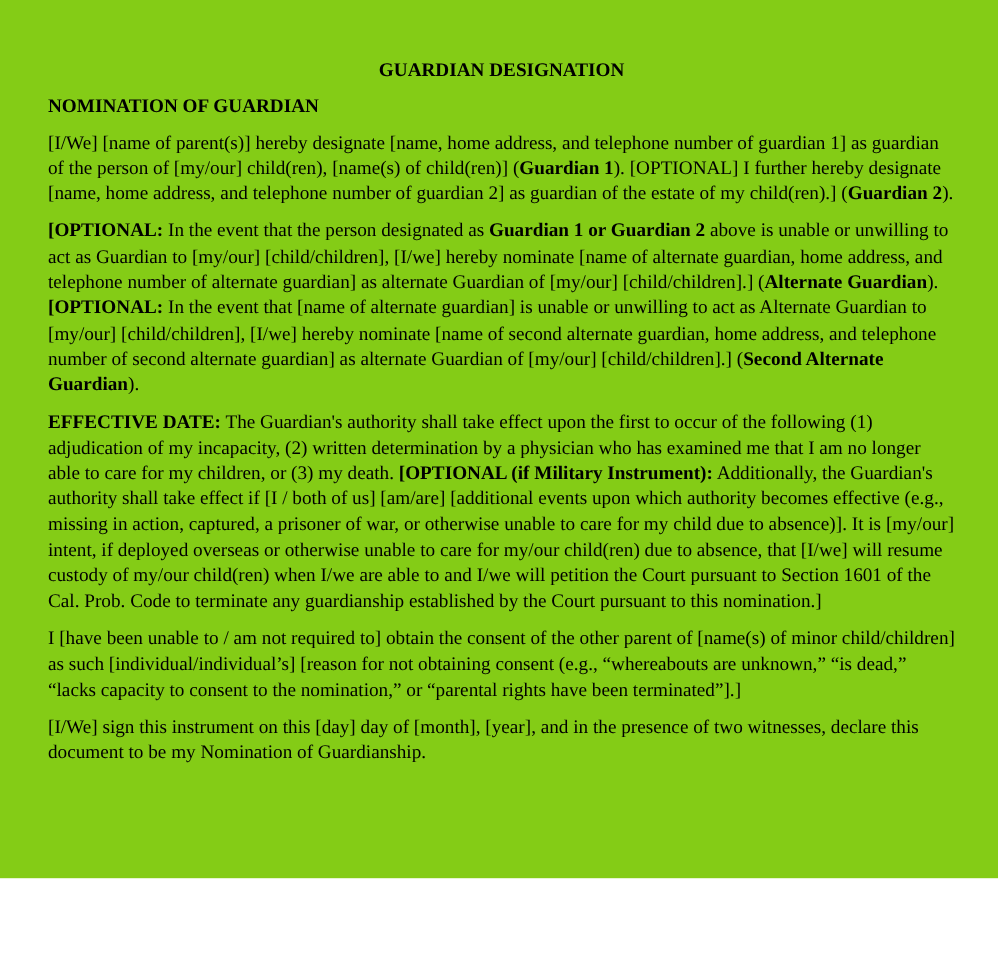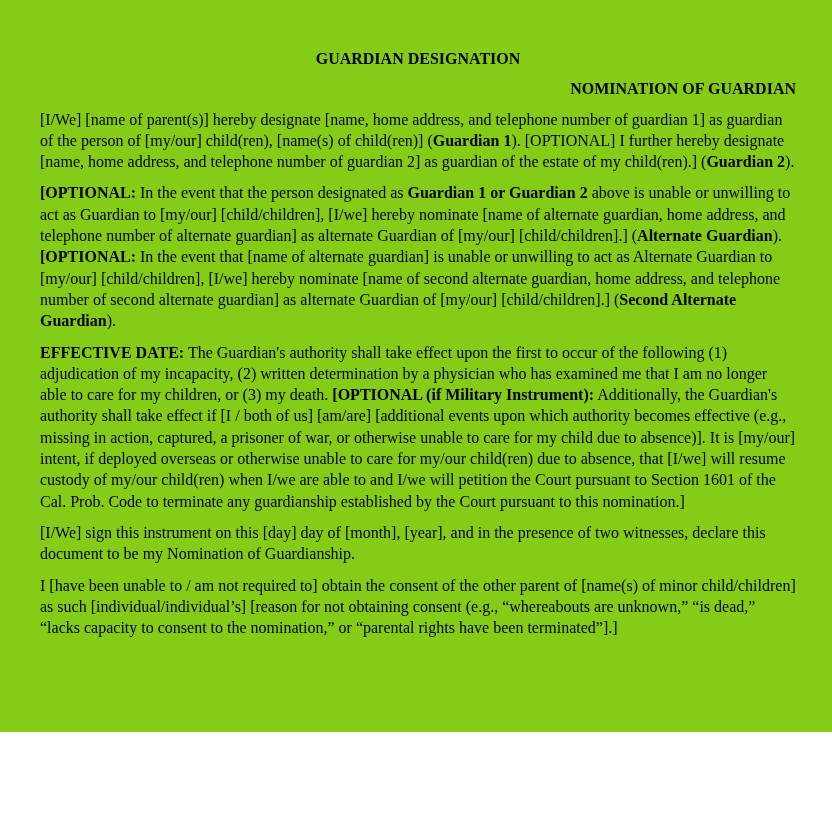--- a/index.html
+++ b/index.html
@@ -24,37 +24,37 @@
   }
   .doc-title {
     font-size: 16px;
     font-weight: bold;
     text-align: center;
     margin: 0 0 9px 0;
   }
   .section-heading {
     font-size: 16px;
     font-weight: bold;
-    text-align: right;
+    text-align: left;
     margin: 0 0 9px 0;
   }
   p.doc-paragraph {
     margin: 0 0 10px 0;
     text-align: left;
   }
   p.doc-paragraph b {
     font-weight: bold;
   }
 </style>
 </head>
 <body>
 
 <div class="page">
   <div class="content">
     <h1 class="doc-title">GUARDIAN DESIGNATION</h1>
     <h2 class="section-heading">NOMINATION OF GUARDIAN</h2>
     <p class="doc-paragraph"><span>[I/We] [name of parent(s)] hereby designate [name, home address, and telephone number of guardian 1] as guardian of the person of [my/our] child(ren), [name(s) of child(ren)] (</span><b>Guardian 1</b><span>). [OPTIONAL] I further hereby designate [name, home address, and telephone number of guardian 2] as guardian of the estate of my child(ren).] (</span><b>Guardian 2</b><span>).</span></p>
     <p class="doc-paragraph"><b>[OPTIONAL:</b><span> In the event that the person designated as </span><b>Guardian 1 or Guardian 2</b><span> above is unable or unwilling to act as Guardian to [my/our] [child/children], [I/we] hereby nominate [name of alternate guardian, home address, and telephone number of alternate guardian] as alternate Guardian of [my/our] [child/children].] (</span><b>Alternate Guardian</b><span>). </span><b>[OPTIONAL:</b><span> In the event that [name of alternate guardian] is unable or unwilling to act as Alternate Guardian to [my/our] [child/children], [I/we] hereby nominate [name of second alternate guardian, home address, and telephone number of second alternate guardian] as alternate Guardian of [my/our] [child/children].] (</span><b>Second Alternate Guardian</b><span>).</span></p>
     <p class="doc-paragraph"><b>EFFECTIVE DATE:</b><span> The Guardian's authority shall take effect upon the first to occur of the following (1) adjudication of my incapacity, (2) written determination by a physician who has examined me that I am no longer able to care for my children, or (3) my death. </span><b>[OPTIONAL (if Military Instrument):</b><span> Additionally, the Guardian's authority shall take effect if [I / both of us] [am/are] [additional events upon which authority becomes effective (e.g., missing in action, captured, a prisoner of war, or otherwise unable to care for my child due to absence)]. It is [my/our] intent, if deployed overseas or otherwise unable to care for my/our child(ren) due to absence, that [I/we] will resume custody of my/our child(ren) when I/we are able to and I/we will petition the Court pursuant to Section 1601 of the Cal. Prob. Code to terminate any guardianship established by the Court pursuant to this nomination.]</span></p>
+    <p class="doc-paragraph"><span>I [have been unable to / am not required to] obtain the consent of the other parent of [name(s) of minor child/children] as such [individual/individual’s] [reason for not obtaining consent (e.g., “whereabouts are unknown,” “is dead,” “lacks capacity to consent to the nomination,” or “parental rights have been terminated”].]</span></p>
     <p class="doc-paragraph"><span>[I/We] sign this instrument on this [day] day of [month], [year], and in the presence of two witnesses, declare this document to be my Nomination of Guardianship.</span></p>
-    <p class="doc-paragraph"><span>I [have been unable to / am not required to] obtain the consent of the other parent of [name(s) of minor child/children] as such [individual/individual’s] [reason for not obtaining consent (e.g., “whereabouts are unknown,” “is dead,” “lacks capacity to consent to the nomination,” or “parental rights have been terminated”].]</span></p>
   </div>
 </div>
 
 </body></html>

